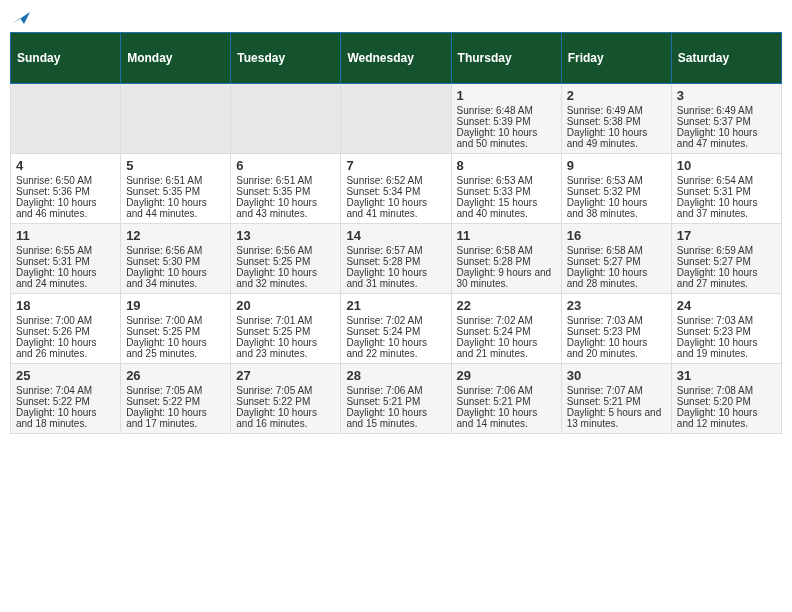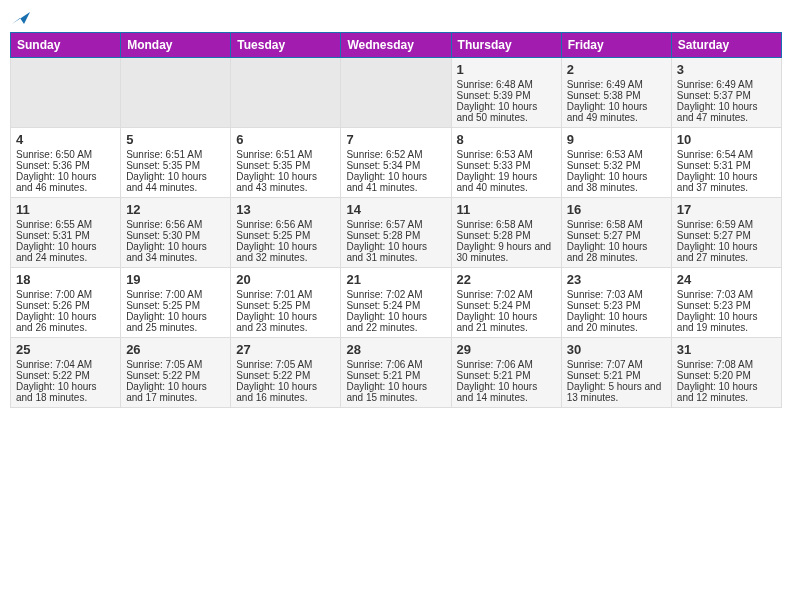--- a/index.html
+++ b/index.html
@@ -36,24 +36,24 @@
     .subtitle {
       font-size: 14px;
       color: #333;
     }
     .calendar {
       width: 100%;
       border-collapse: collapse;
       border: 1px solid #ccc;
     }
     .calendar th {
-      background-color: #a21caf;
+      background-color: #14532d;
       color: #fff;
       font-size: 12px;
-      padding: 5px 6px;
+      padding: 18px 6px;
       text-align: left;
       border: 1px solid #1a6faf;
     }
     .calendar td {
       width: 110px;
       vertical-align: top;
       padding: 4px 5px;
       border: 1px solid #ddd;
       font-size: 10px;
       color: #333;
@@ -155,21 +155,21 @@
         <td>
           <span class="day-number">7</span>
           <div>Sunrise: 6:52 AM</div>
           <div>Sunset: 5:34 PM</div>
           <div>Daylight: 10 hours and 41 minutes.</div>
         </td>
         <td>
           <span class="day-number">8</span>
           <div>Sunrise: 6:53 AM</div>
           <div>Sunset: 5:33 PM</div>
-          <div>Daylight: 19 hours and 40 minutes.</div>
+          <div>Daylight: 15 hours and 40 minutes.</div>
         </td>
         <td>
           <span class="day-number">9</span>
           <div>Sunrise: 6:53 AM</div>
           <div>Sunset: 5:32 PM</div>
           <div>Daylight: 10 hours and 38 minutes.</div>
         </td>
         <td>
           <span class="day-number">10</span>
           <div>Sunrise: 6:54 AM</div>

